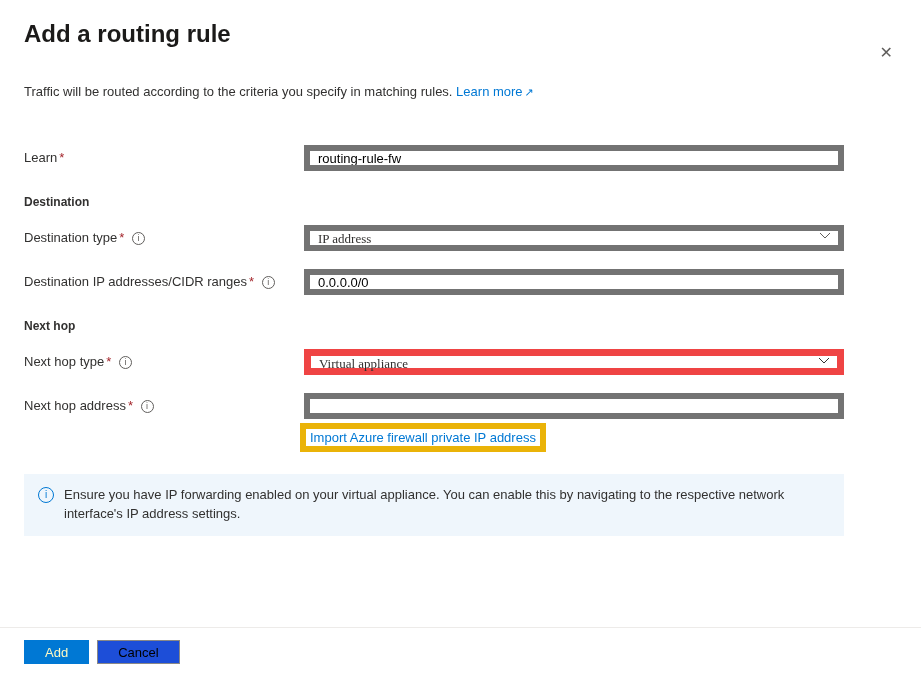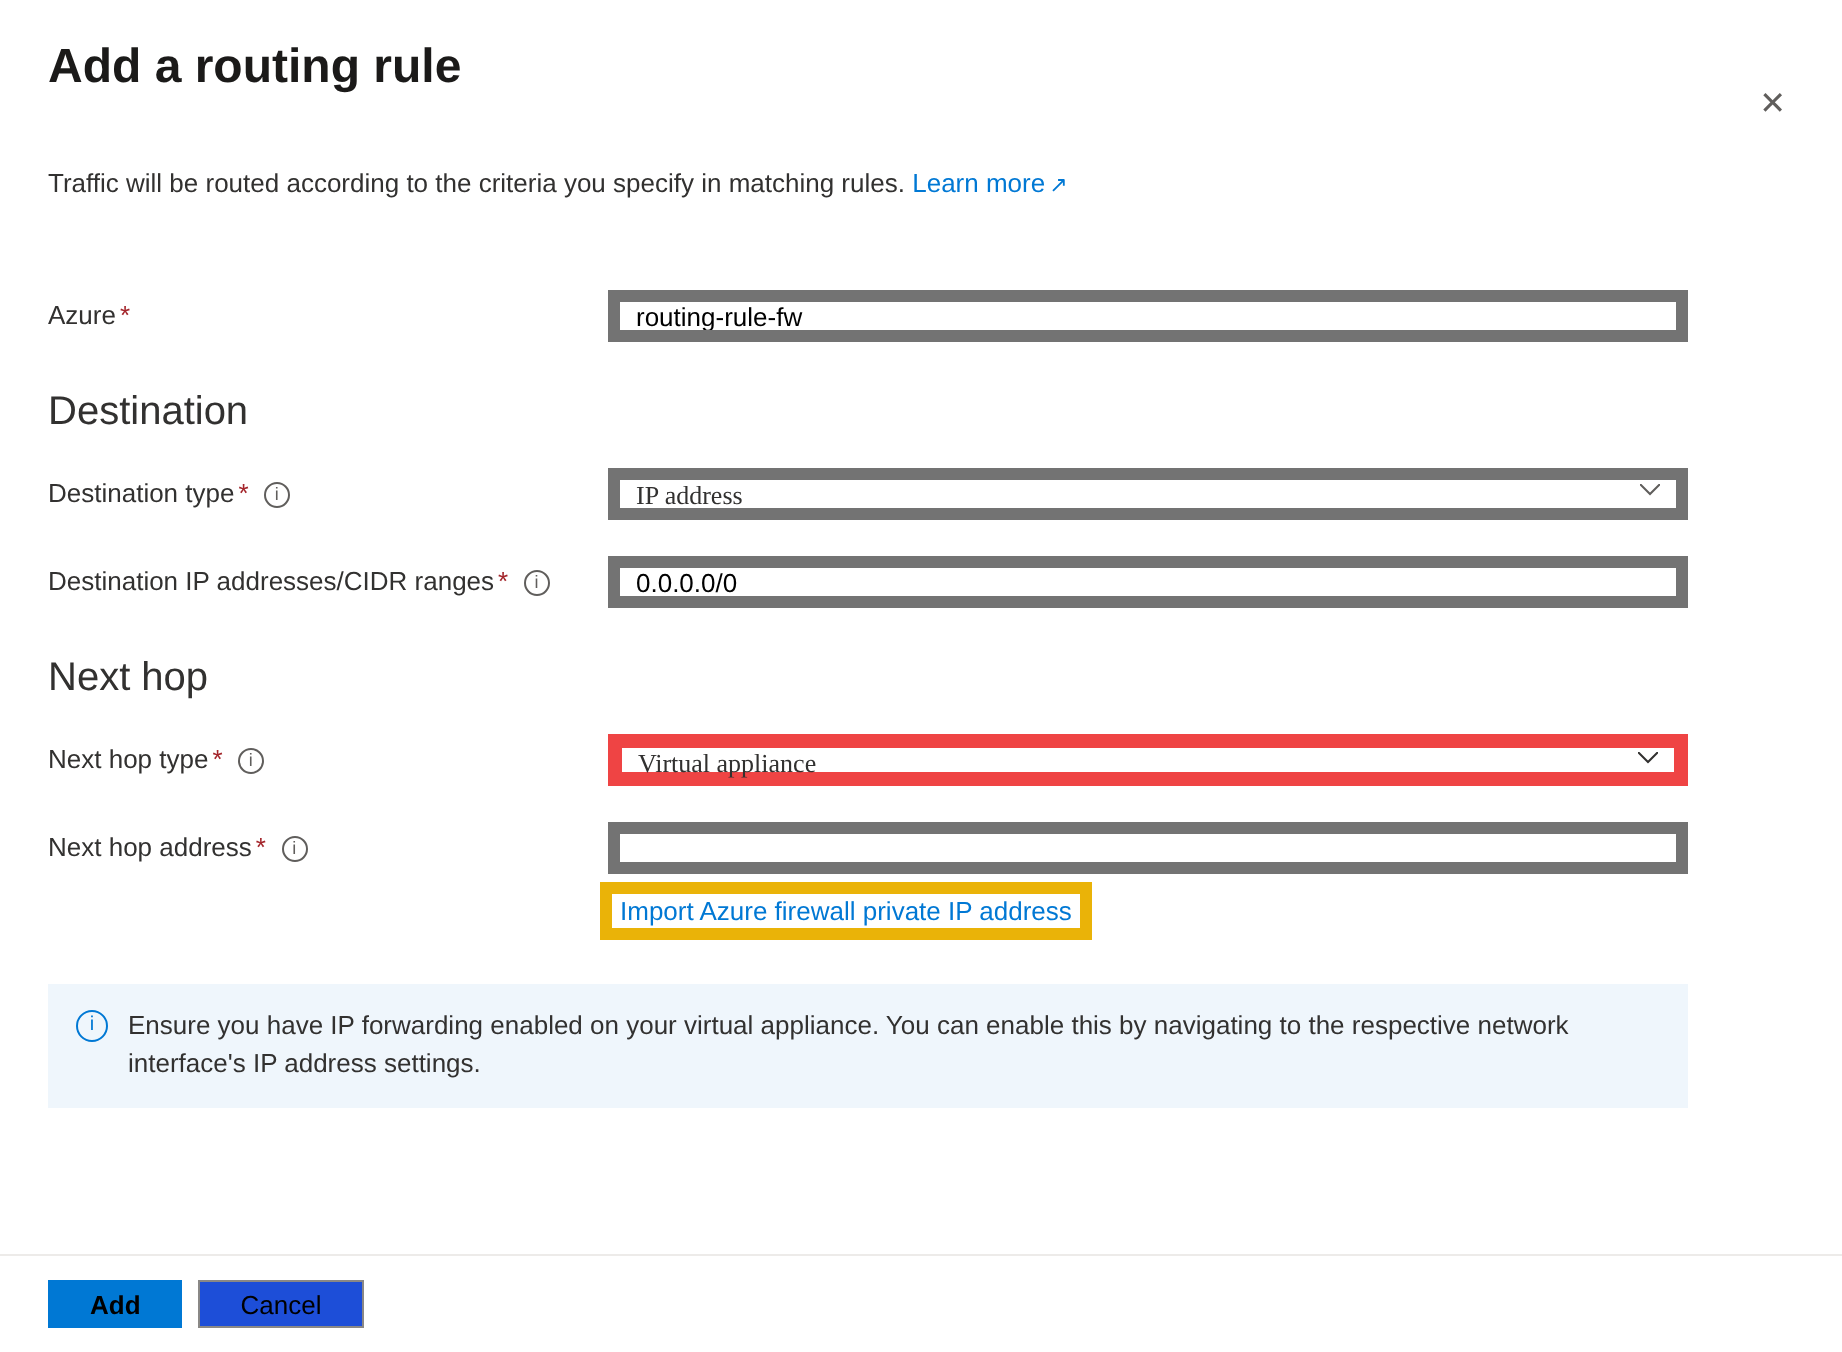--- a/index.html
+++ b/index.html
@@ -12,21 +12,21 @@
       height: 676px;
       position: relative;
     }
     .panel { padding: 20px 24px 0 24px; }
     .header-row { display: flex; justify-content: space-between; align-items: center; }
     h1.title { font-size: 24px; font-weight: 600; color: #1b1a19; margin-bottom: 36px; }
     .close-btn { font-size: 16px; color: #605e5c; cursor: pointer; padding: 4px; }
     .description { font-size: 13px; color: #323130; margin-bottom: 46px; }
     .link { color: #0078d4; text-decoration: none; cursor: pointer; }
     .link .ext-icon { margin-left: 2px; font-size: 11px; }
-    .section-title { font-size: 20px; font-weight: 400; margin-top: 24px; margin-bottom: 16px; }
+    .section-title { font-size: 12px; font-weight: 700; margin-top: 24px; margin-bottom: 16px; }
     .form-row { display: flex; align-items: flex-start; margin-bottom: 18px; max-width: 820px; }
     .label-col { width: 280px; flex-shrink: 0; padding-top: 5px; font-size: 13px; }
     .input-col { flex: 1; }
     .required { color: #a4262c; margin-left: 2px; }
     .info-icon {
       display: inline-block;
       width: 13px; height: 13px;
       border: 1px solid #605e5c;
       border-radius: 50%;
       font-size: 9px;
@@ -99,41 +99,41 @@
     }
     .btn {
       height: 24px;
       padding: 0 20px;
       font-size: 13px;
       font-family: inherit;
       cursor: pointer;
       border: 1px solid #8a8886;
       background: #1d4ed8;
     }
-    .btn.primary { background: #0078d4; border-color: #0078d4; color: #000000; font-weight: 700; }
+    .btn.primary { background: #0078d4; border-color: #0078d4; color: #fef9c3; font-weight: 400; }
   </style>
 </head>
 <body>
 
 <div class="panel">
   <div class="header-row">
     <h1 class="title">Add a routing rule</h1>
     <span class="close-btn">✕</span>
   </div>
 
   <p class="description">
     <span>Traffic will be routed according to the criteria you specify in matching rules.</span>
     <a class="link">
       <span>Learn more</span><span class="ext-icon">↗</span>
     </a>
   </p>
 
   <div class="form-row">
     <div class="label-col">
-      <span>Azure</span><span class="required">*</span>
+      <span>Learn</span><span class="required">*</span>
     </div>
     <div class="input-col">
       <input class="text-input" value="routing-rule-fw" style="">
     </div>
   </div>
 
   <div class="section-title">Destination</div>
 
   <div class="form-row">
     <div class="label-col">

